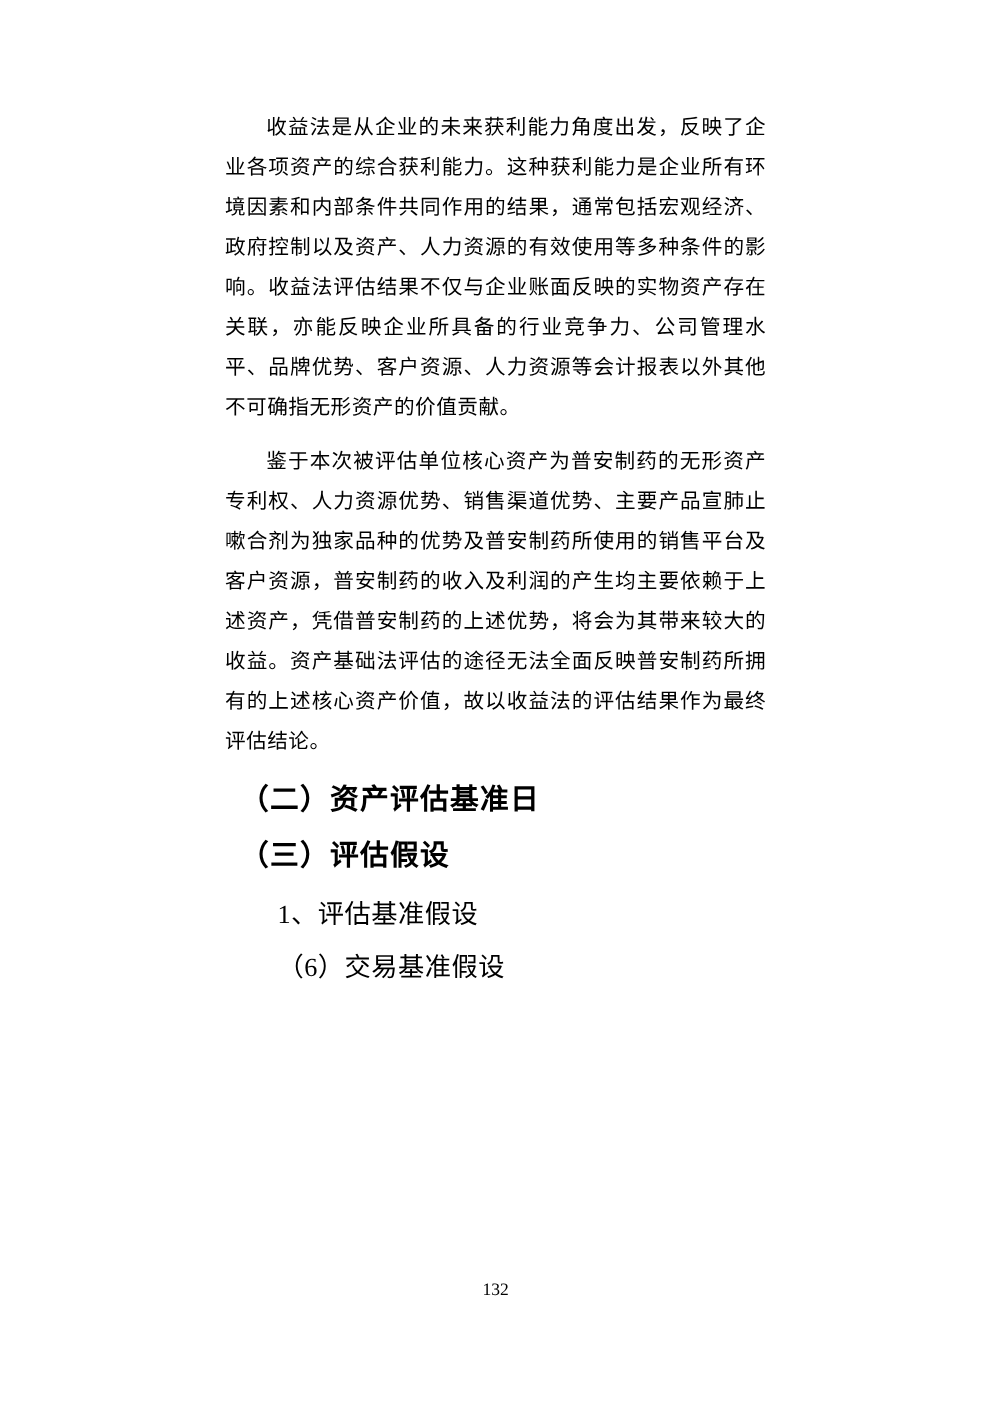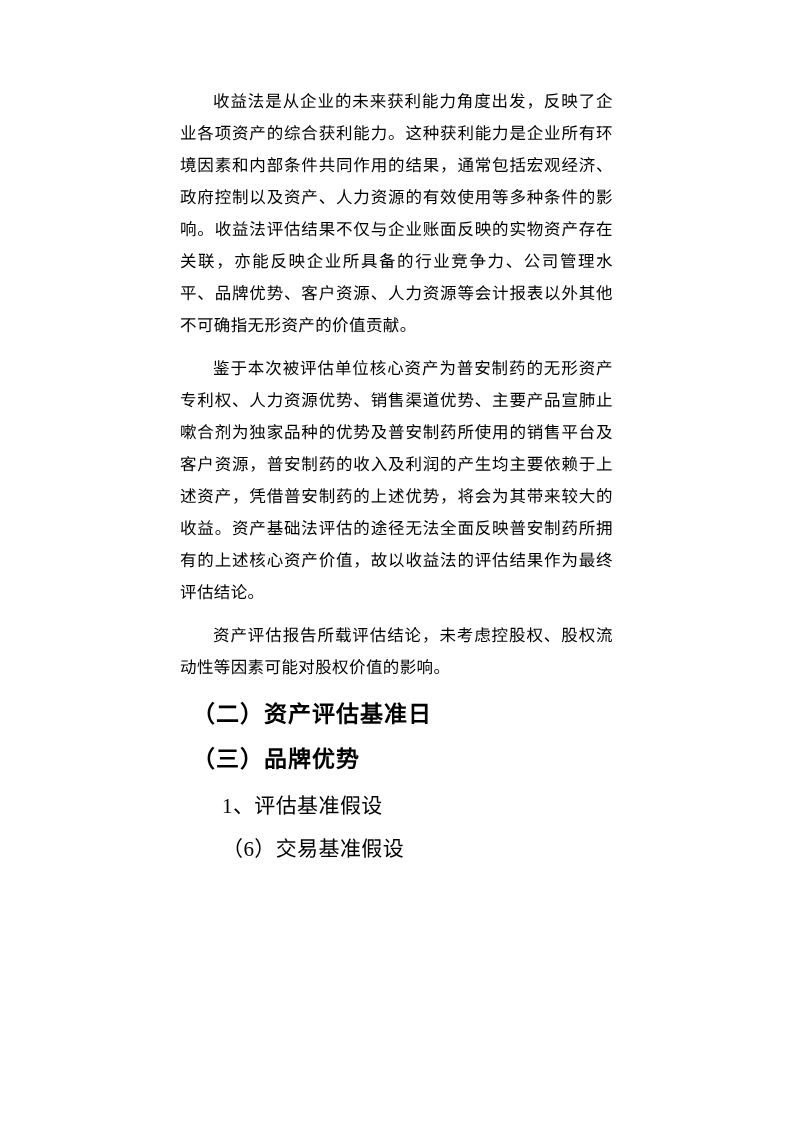--- a/index.html
+++ b/index.html
@@ -62,28 +62,28 @@
 <body>
 
 <div class="page">
   <div class="content">
 
     <p class="body-para">收益法是从企业的未来获利能力角度出发，反映了企业各项资产的综合获利能力。这种获利能力是企业所有环境因素和内部条件共同作用的结果，通常包括宏观经济、政府控制以及资产、人力资源的有效使用等多种条件的影响。收益法评估结果不仅与企业账面反映的实物资产存在关联，亦能反映企业所具备的行业竞争力、公司管理水平、品牌优势、客户资源、人力资源等会计报表以外其他不可确指无形资产的价值贡献。</p>
 
     <p class="body-para">鉴于本次被评估单位核心资产为普安制药的无形资产专利权、人力资源优势、销售渠道优势、主要产品宣肺止嗽合剂为独家品种的优势及普安制药所使用的销售平台及客户资源，普安制药的收入及利润的产生均主要依赖于上述资产，凭借普安制药的上述优势，将会为其带来较大的收益。资产基础法评估的途径无法全面反映普安制药所拥有的上述核心资产价值，故以收益法的评估结果作为最终评估结论。</p>
 
 
-    <p class="body-para">资产评估报告所载评估结论，未考虑控股权、股权流动性等因素可能对股权价值的影响。</p>
 
     <h2 class="section-heading">（二）资产评估基准日</h2>
 
 
-    <h2 class="section-heading">（三）品牌优势</h2>
+    <h2 class="section-heading">（三）评估假设</h2>
 
 
     <p class="list-item">1、评估基准假设</p>
 
     <p class="list-item">（6）交易基准假设</p>
 
 
   </div>
 
+  <div class="page-footer">132</div>
 </div>
 
 </body></html>

